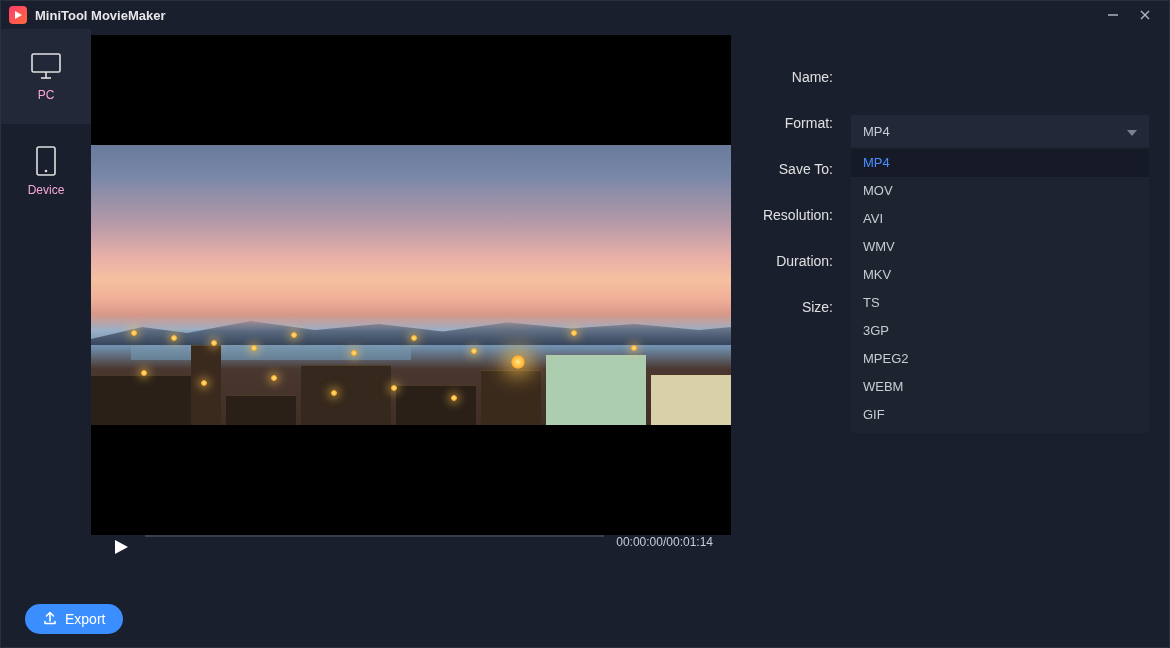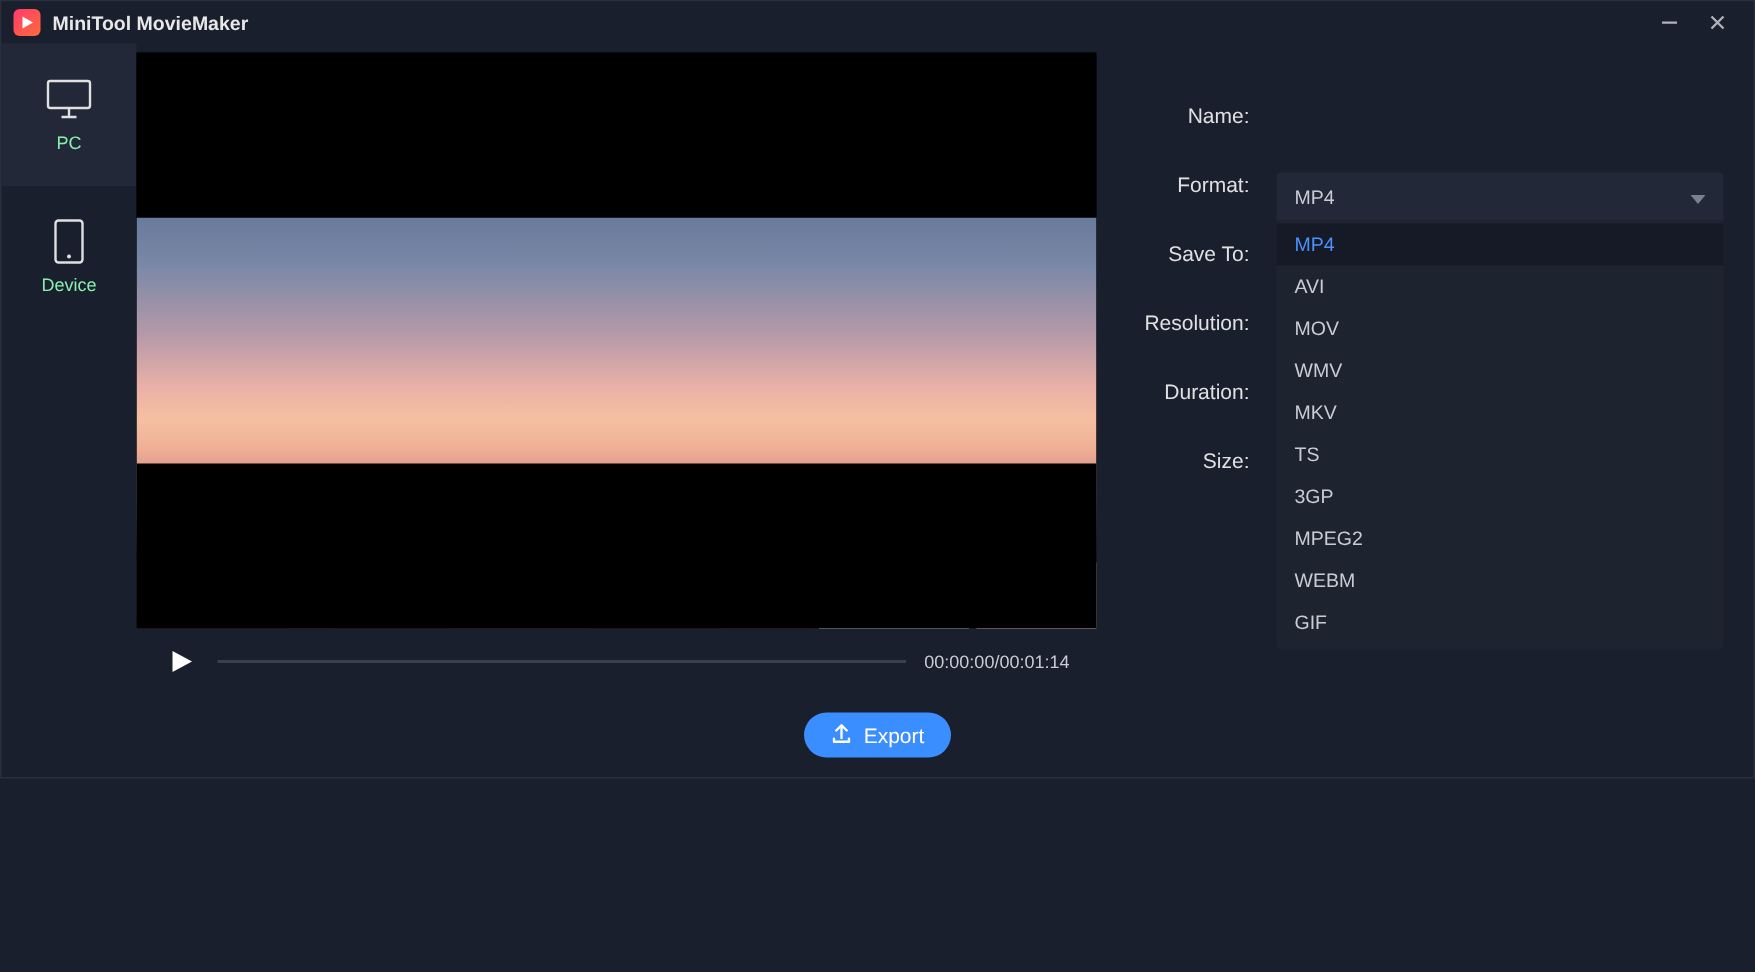--- a/index.html
+++ b/index.html
@@ -5,21 +5,21 @@
 * { margin: 0; padding: 0; box-sizing: border-box; }
 html, body { width: 1170px; height: 648px; overflow: hidden; }
 body {
   font-family: -apple-system, BlinkMacSystemFont, "Segoe UI", Arial, sans-serif;
   background: #1a1f2e;
   color: #c8ccd4;
   font-size: 14px;
 }
 .window {
   width: 1170px;
-  height: 519px;
+  height: 648px;
   background: #1a1f2e;
   display: flex;
   flex-direction: column;
   border: 1px solid #2a2f3e;
 }
 .titlebar {
   height: 28px;
   display: flex;
   align-items: center;
   padding: 0 8px;
@@ -59,21 +59,21 @@
   align-items: stretch;
 }
 .sidebar-item {
   height: 95px;
   display: flex;
   flex-direction: column;
   align-items: center;
   justify-content: center;
   gap: 8px;
   cursor: pointer;
-  color: #86efac;
+  color: #f9a8d4;
 }
 .sidebar-item.active { background: #232838; }
 .sidebar-item .lbl { font-size: 12px; }
 .sidebar-icon { width: 34px; height: 28px; display:flex; align-items:center; justify-content:center; }
 .preview-area {
   width: 640px;
   display: flex;
   flex-direction: column;
   padding: 6px 0 0 0;
 }
@@ -152,21 +152,21 @@
   top: 185px;
   left: 40px;
   width: 280px;
   height: 30px;
   background: linear-gradient(to bottom, #8aa8c0, #6a88a0);
   opacity: 0.8;
 }
 .controls {
   height: 60px;
   display: flex;
-  align-items: center;
+  align-items: flex-start;
   padding: 0 18px;
   gap: 12px;
 }
 .play-btn {
   width: 24px; height: 24px;
   display:flex; align-items:center; justify-content:center;
   cursor:pointer;
   color:#fff;
 }
 .progress {
@@ -244,22 +244,22 @@
   line-height: 20px;
 }
 .dropdown-item.selected {
   background: #161a26;
   color: #4a90ff;
 }
 .bottom-bar {
   height: 56px;
   display: flex;
   align-items: center;
-  justify-content: center;
-  padding: 0 8px;
+  justify-content: flex-start;
+  padding: 0 24px;
 }
 .export-btn {
   height: 30px;
   padding: 0 18px;
   background: #3b8eff;
   border: none;
   border-radius: 15px;
   color: #fff;
   font-size: 14px;
   display: flex;
@@ -379,22 +379,22 @@
           <div class="select-box">
             <span>MP4</span>
             <span class="select-caret">
               <svg width="10" height="6" viewBox="0 0 10 6">
                   <polygon points="0,0 10,0 5,6" fill="currentColor"></polygon>
                 </svg>
             </span>
           </div>
           <div class="dropdown" id="format-dropdown">
               <div class="dropdown-item selected">MP4</div>
+              <div class="dropdown-item">MOV</div>
               <div class="dropdown-item">AVI</div>
-              <div class="dropdown-item">MOV</div>
               <div class="dropdown-item">WMV</div>
               <div class="dropdown-item">MKV</div>
               <div class="dropdown-item">TS</div>
               <div class="dropdown-item">3GP</div>
               <div class="dropdown-item">MPEG2</div>
               <div class="dropdown-item">WEBM</div>
               <div class="dropdown-item">GIF</div>
             </div>
         </div>
       </div>

